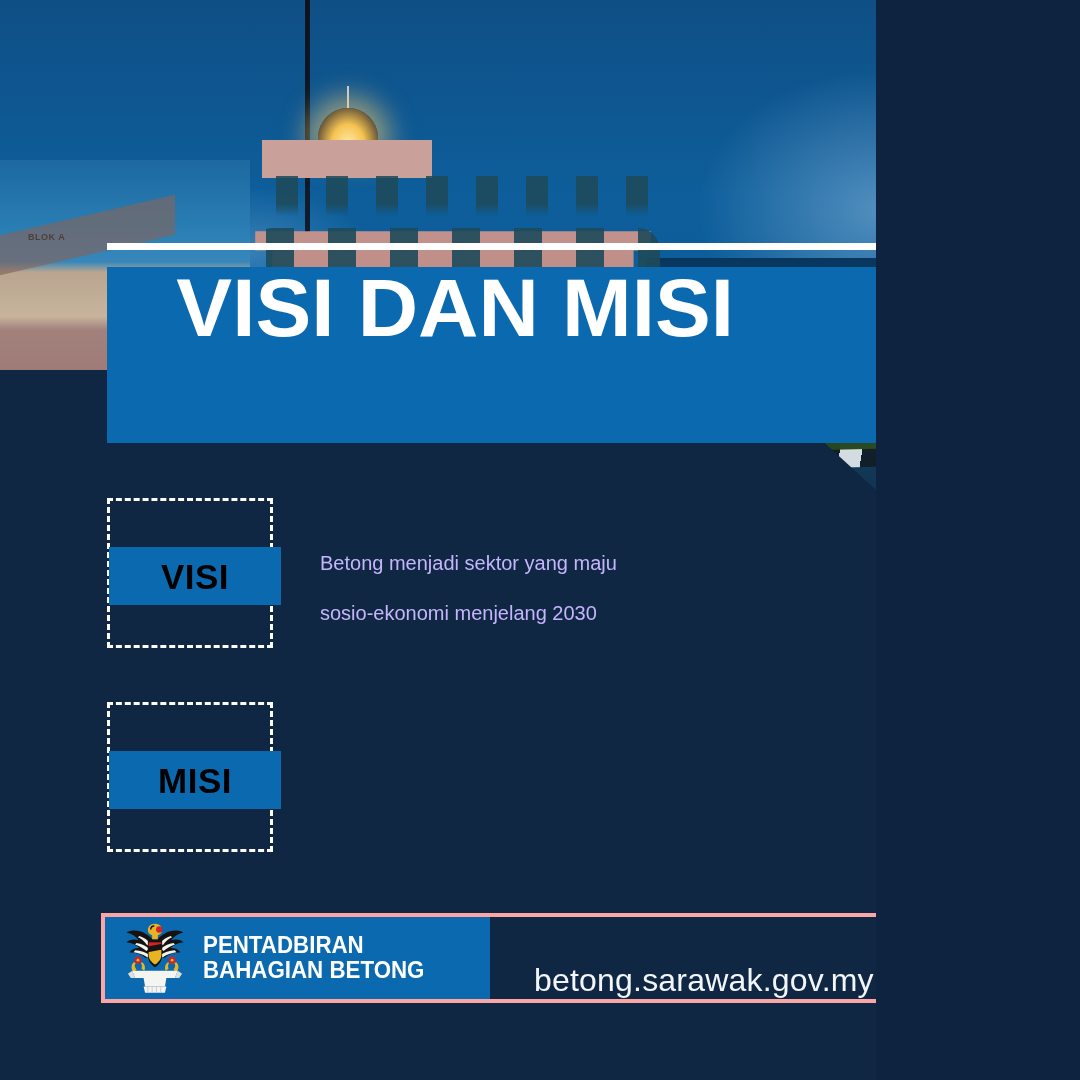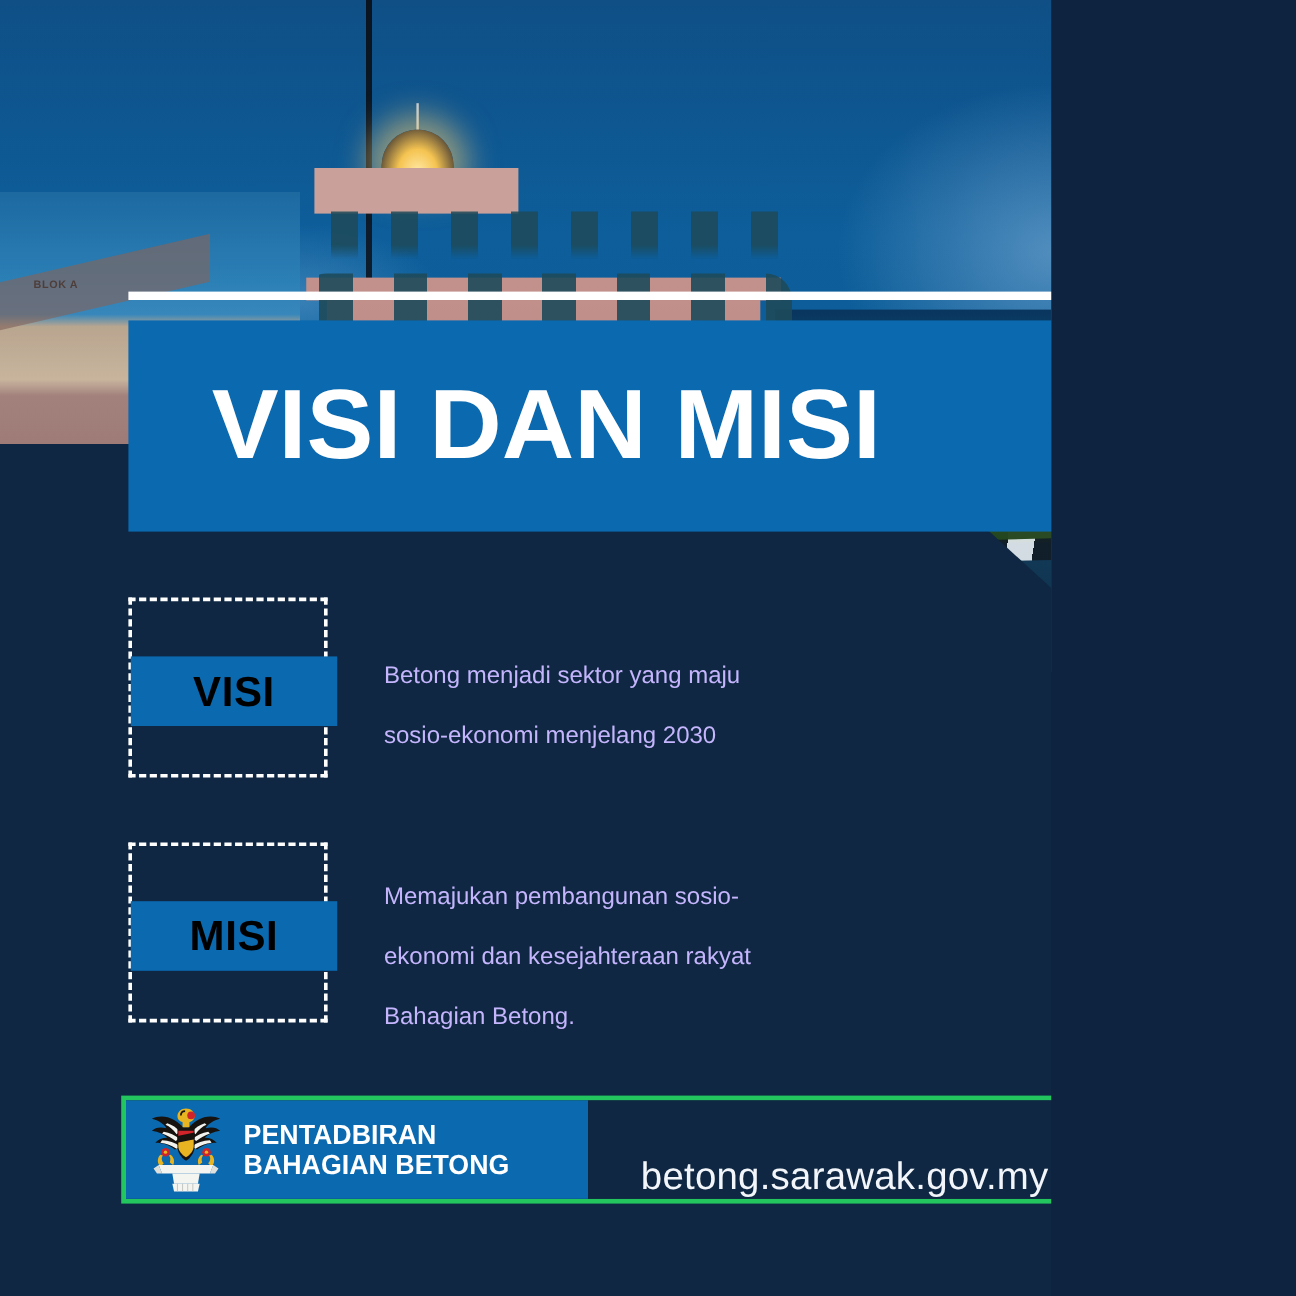--- a/index.html
+++ b/index.html
@@ -134,21 +134,21 @@
     background:#0b69b0;border-radius:26px 0 0 26px;
     transform:rotate(-11deg);transform-origin:left center;
   }
 
   
   .header-rule{
     position:absolute;left:107px;top:243px;width:865px;height:7px;background:#ffffff;
   }
   .title-box{
     position:absolute;left:107px;top:267px;width:865px;height:176px;
-    background:#0b69b0;display:flex;align-items:center;
+    background:#0b69b0;display:flex;
   }
   .title-text{
     color:#ffffff;font-size:82px;font-weight:bold;letter-spacing:0px;
     padding-left:68px;line-height:1;
     transform:scaleX(1.02);transform-origin:left center;
     white-space:nowrap;
   }
 
   
   .vm-block{position:absolute;display:flex;align-items:flex-start;}
@@ -171,21 +171,21 @@
   .vm-text{
     color:#c4b5fd;font-size:20px;line-height:50px;font-weight:normal;
     white-space:pre-line;
   }
   #visi-text{position:absolute;left:320px;top:538px;}
   #misi-text{position:absolute;left:320px;top:722px;}
 
   
   .footer{
     position:absolute;left:101px;top:913px;width:871px;height:90px;
-    border:4px solid #22c55e;box-sizing:border-box;display:flex;
+    border:4px solid #fca5a5;box-sizing:border-box;display:flex;
   }
   .footer-left{
     width:385px;background:#0b69b0;display:flex;align-items:center;gap:12px;
     padding-left:14px;box-sizing:border-box;
   }
   .footer-right{
     flex:1;background:#0f2742;display:flex;align-items:flex-end;padding-left:44px;
     box-sizing:border-box;
   }
   .org-name{
@@ -248,23 +248,20 @@
   <div class="vm-text" id="visi-text">Betong menjadi sektor yang maju
 sosio-ekonomi menjelang 2030</div>
 
   <div class="vm-block" id="misi-block">
     <div class="vm-badge">
       <div class="vm-badge-bar">
         <span class="vm-badge-label">MISI</span>
       </div>
     </div>
   </div>
-  <div class="vm-text" id="misi-text">Memajukan pembangunan sosio-
-ekonomi dan kesejahteraan rakyat
-Bahagian Betong.</div>
 
   <div class="footer">
     <div class="footer-left">
 
       <svg class="crest" viewBox="0 0 100 104">
 
         <g>
           <path d="M50 30 C38 14 22 10 10 16 C18 18 24 22 27 27 C20 25 14 26 10 30 C18 31 24 34 28 38
                    C22 38 17 40 14 44 C23 44 31 47 37 52 L50 46 Z" fill="#15120f"></path>
           <path d="M50 30 C62 14 78 10 90 16 C82 18 76 22 73 27 C80 25 86 26 90 30 C82 31 76 34 72 38

